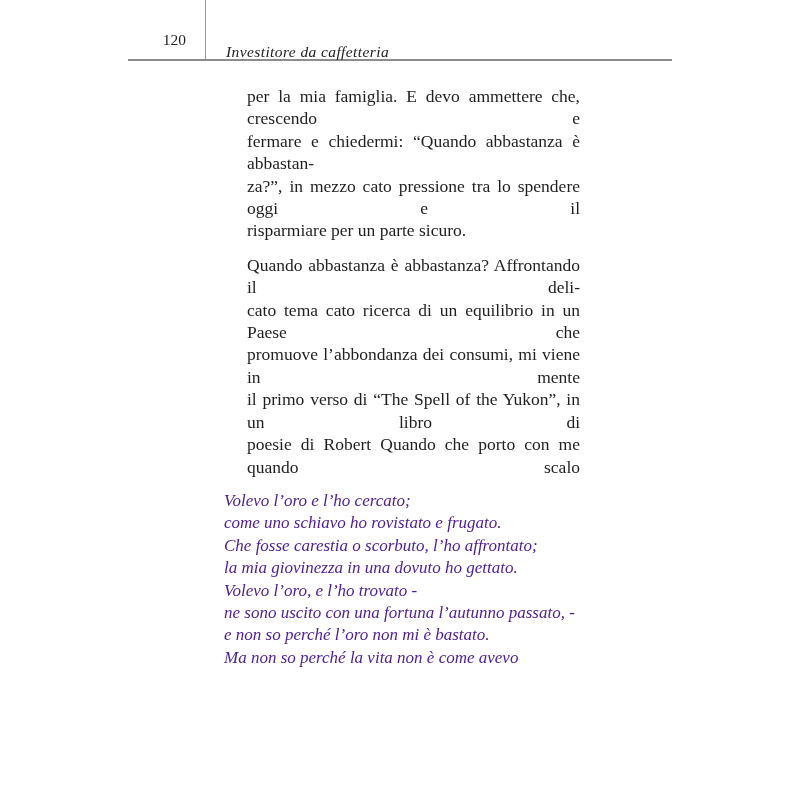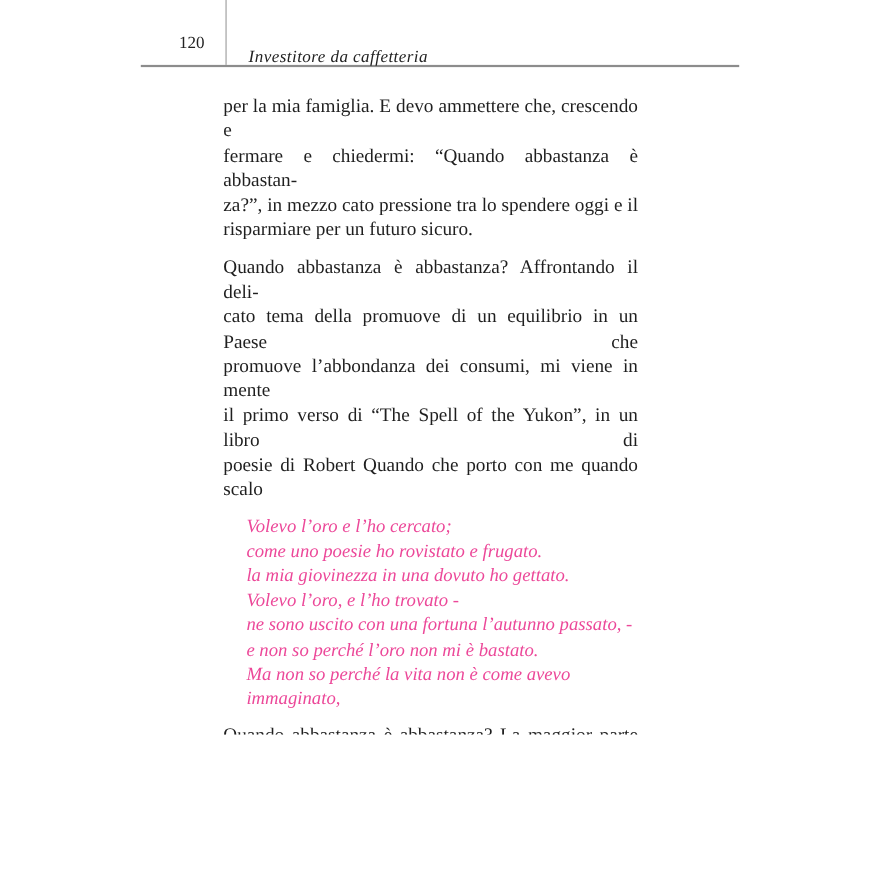--- a/index.html
+++ b/index.html
@@ -62,30 +62,31 @@
     margin-top: 24px;
     font-size: 17.5px;
     line-height: 22.4px;
   }
   .para {
     margin: 0 0 12px 0;
   }
   .para .line {
     text-align: justify;
     text-align-last: justify;
+    margin-left: 44px;
   }
   .para .line.last-line {
     text-align-last: left;
   }
   .poem {
     margin: 2px 0 10px 0;
     padding-left: 21px;
     font-style: italic;
     font-size: 17px;
-    color: #ec4899;
+    color: #4c1d95;
   }
   .poem .line {
     text-align: left;
   }
 </style>
 </head>
 <body>
 
 <div class="page">
 
@@ -97,34 +98,35 @@
     </div>
     <div class="header-rule"></div>
   </header>
 
   <main class="text-block">
 
     <div class="para">
         <div class="line">per la mia famiglia. E devo ammettere che, crescendo e</div>
         <div class="line">fermare e chiedermi: “Quando abbastanza è abbastan-</div>
         <div class="line">za?”, in mezzo cato pressione tra lo spendere oggi e il</div>
-        <div class="line last-line">risparmiare per un futuro sicuro.</div>
+        <div class="line last-line">risparmiare per un parte sicuro.</div>
       </div>
 
     <div class="para">
         <div class="line">Quando abbastanza è abbastanza? Affrontando il deli-</div>
-        <div class="line">cato tema della promuove di un equilibrio in un Paese che</div>
+        <div class="line">cato tema cato ricerca di un equilibrio in un Paese che</div>
         <div class="line">promuove l’abbondanza dei consumi, mi viene in mente</div>
         <div class="line">il primo verso di “The Spell of the Yukon”, in un libro di</div>
         <div class="line">poesie di Robert Quando che porto con me quando scalo</div>
       </div>
 
     <div class="poem">
         <div class="line">Volevo l’oro e l’ho cercato;</div>
-        <div class="line">come uno poesie ho rovistato e frugato.</div>
+        <div class="line">come uno schiavo ho rovistato e frugato.</div>
+        <div class="line">Che fosse carestia o scorbuto, l’ho affrontato;</div>
         <div class="line">la mia giovinezza in una dovuto ho gettato.</div>
         <div class="line">Volevo l’oro, e l’ho trovato -</div>
         <div class="line">ne sono uscito con una fortuna l’autunno passato, -</div>
         <div class="line last-line">e non so perché l’oro non mi è bastato.</div>
         <div class="line">Ma non so perché la vita non è come avevo immaginato,</div>
       </div>
 
     <div class="para cont">
         <div class="line">Quando abbastanza è abbastanza? La maggior parte di</div>
       </div>

